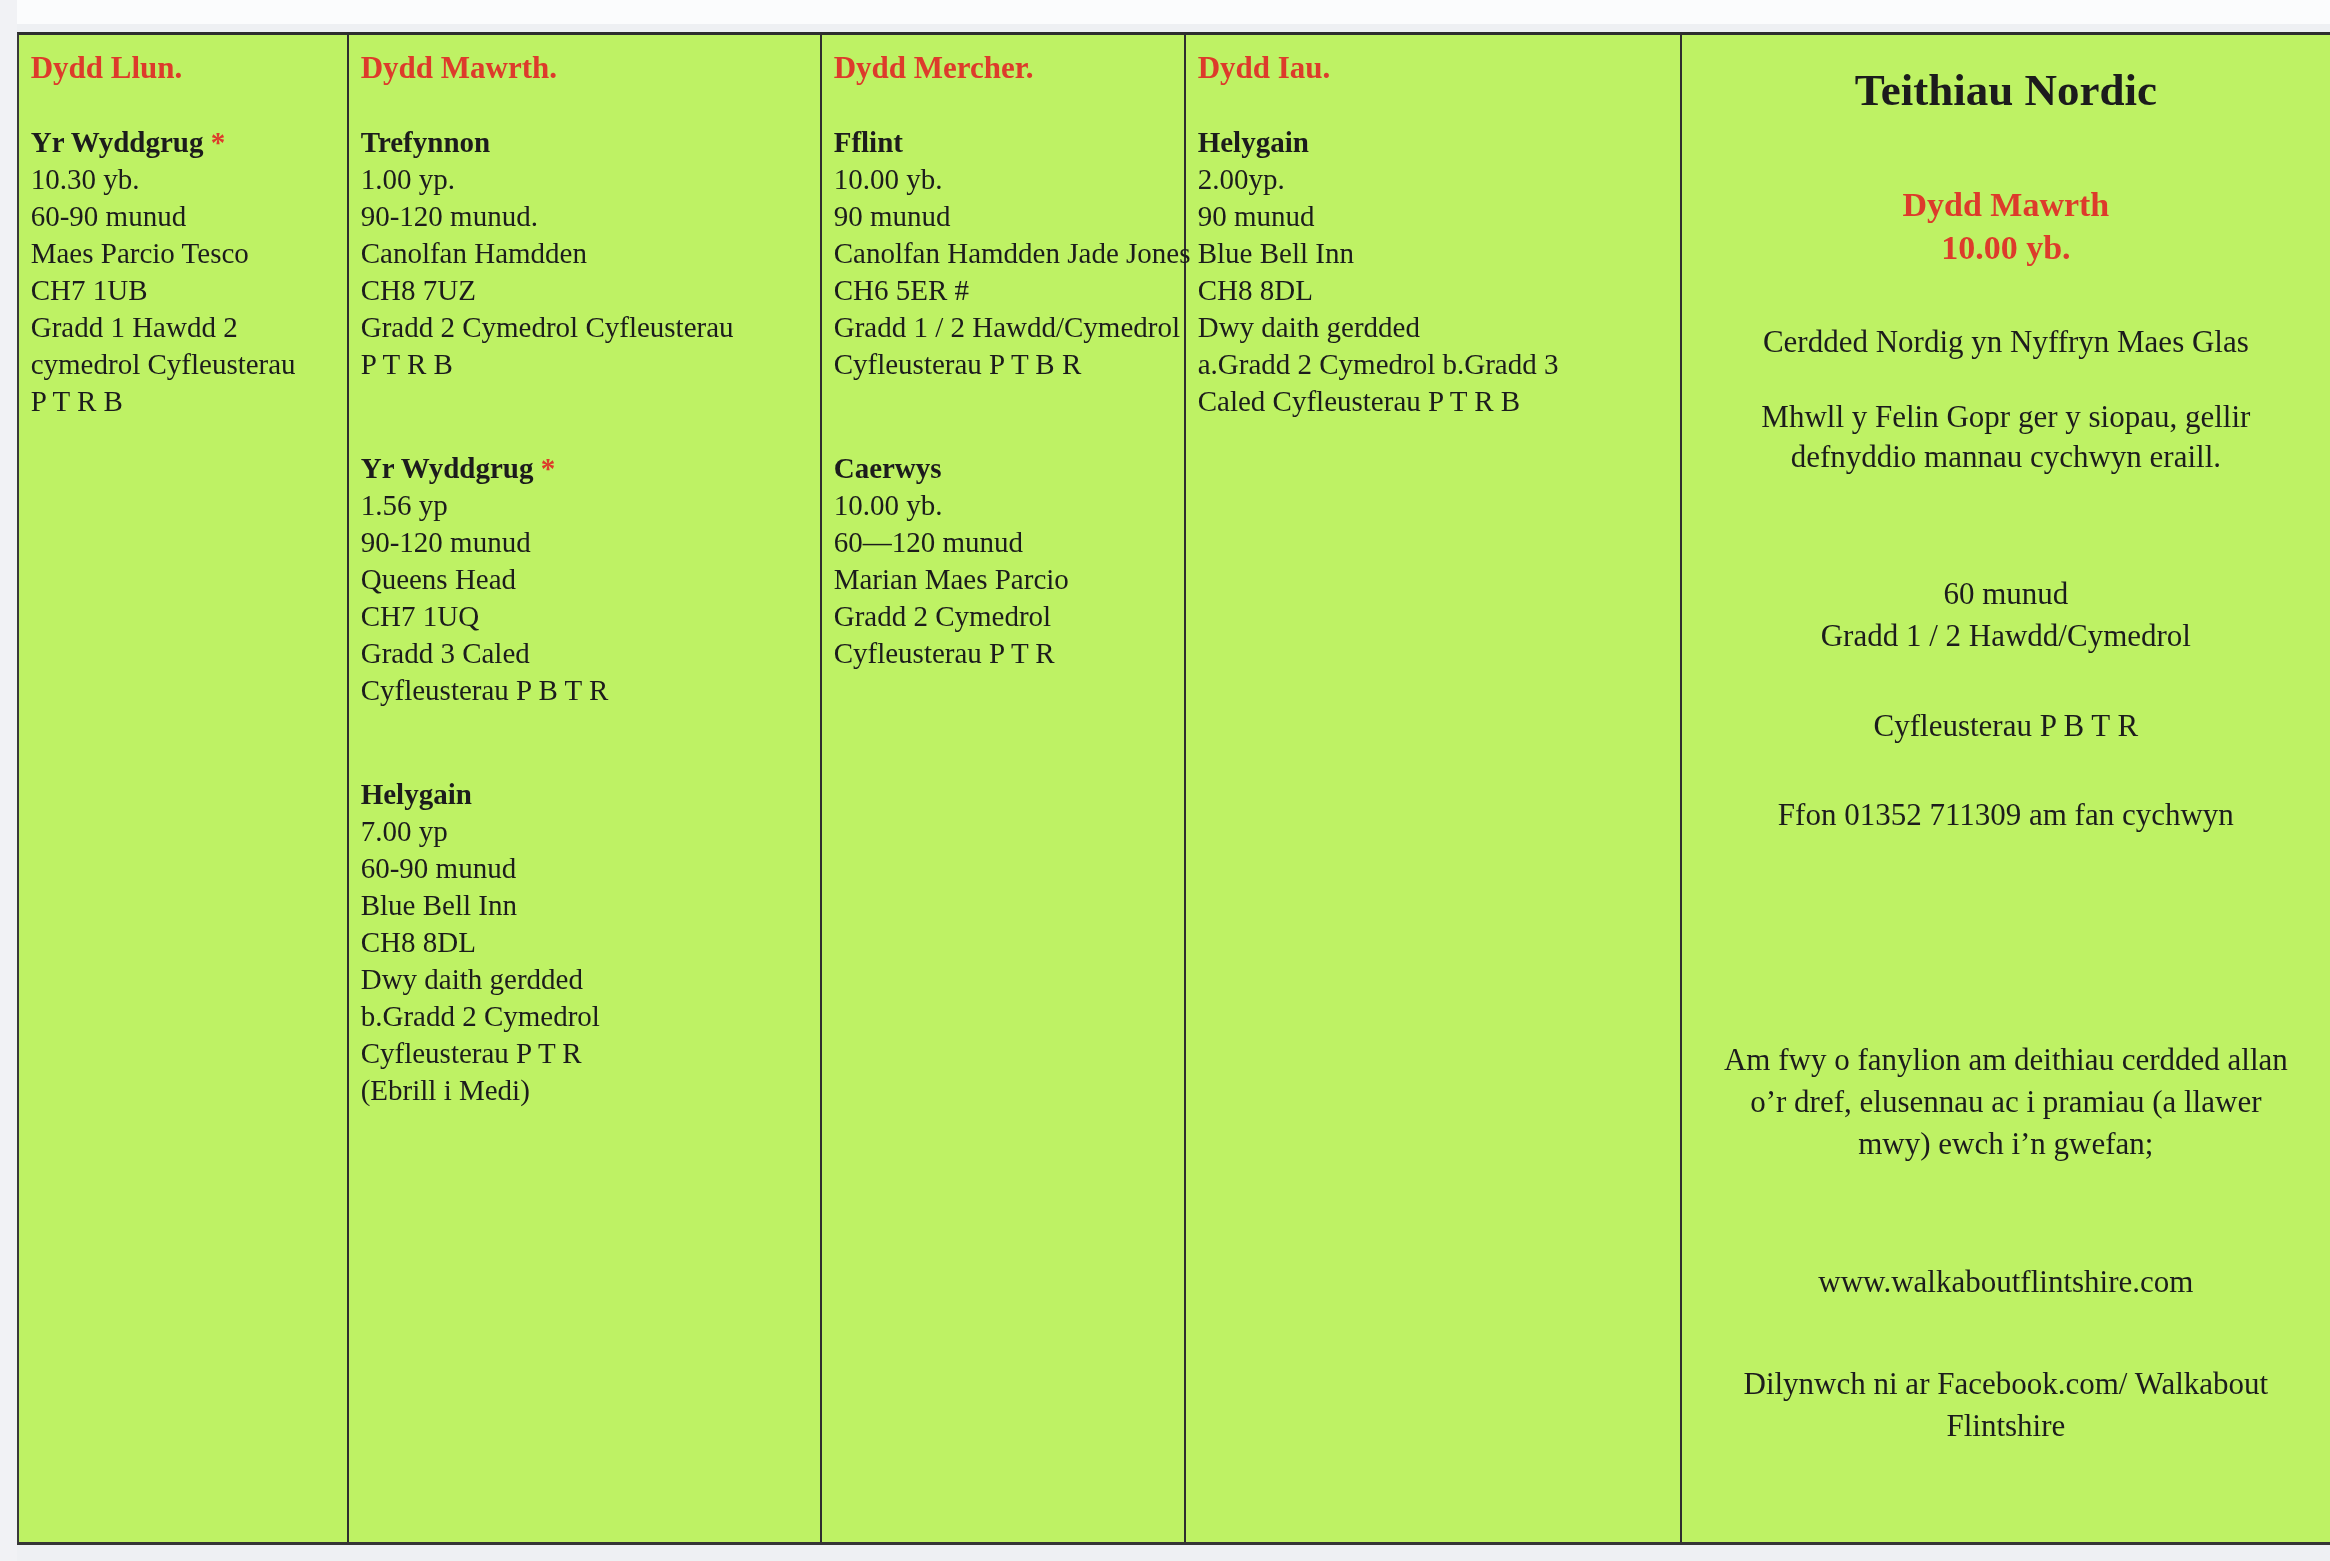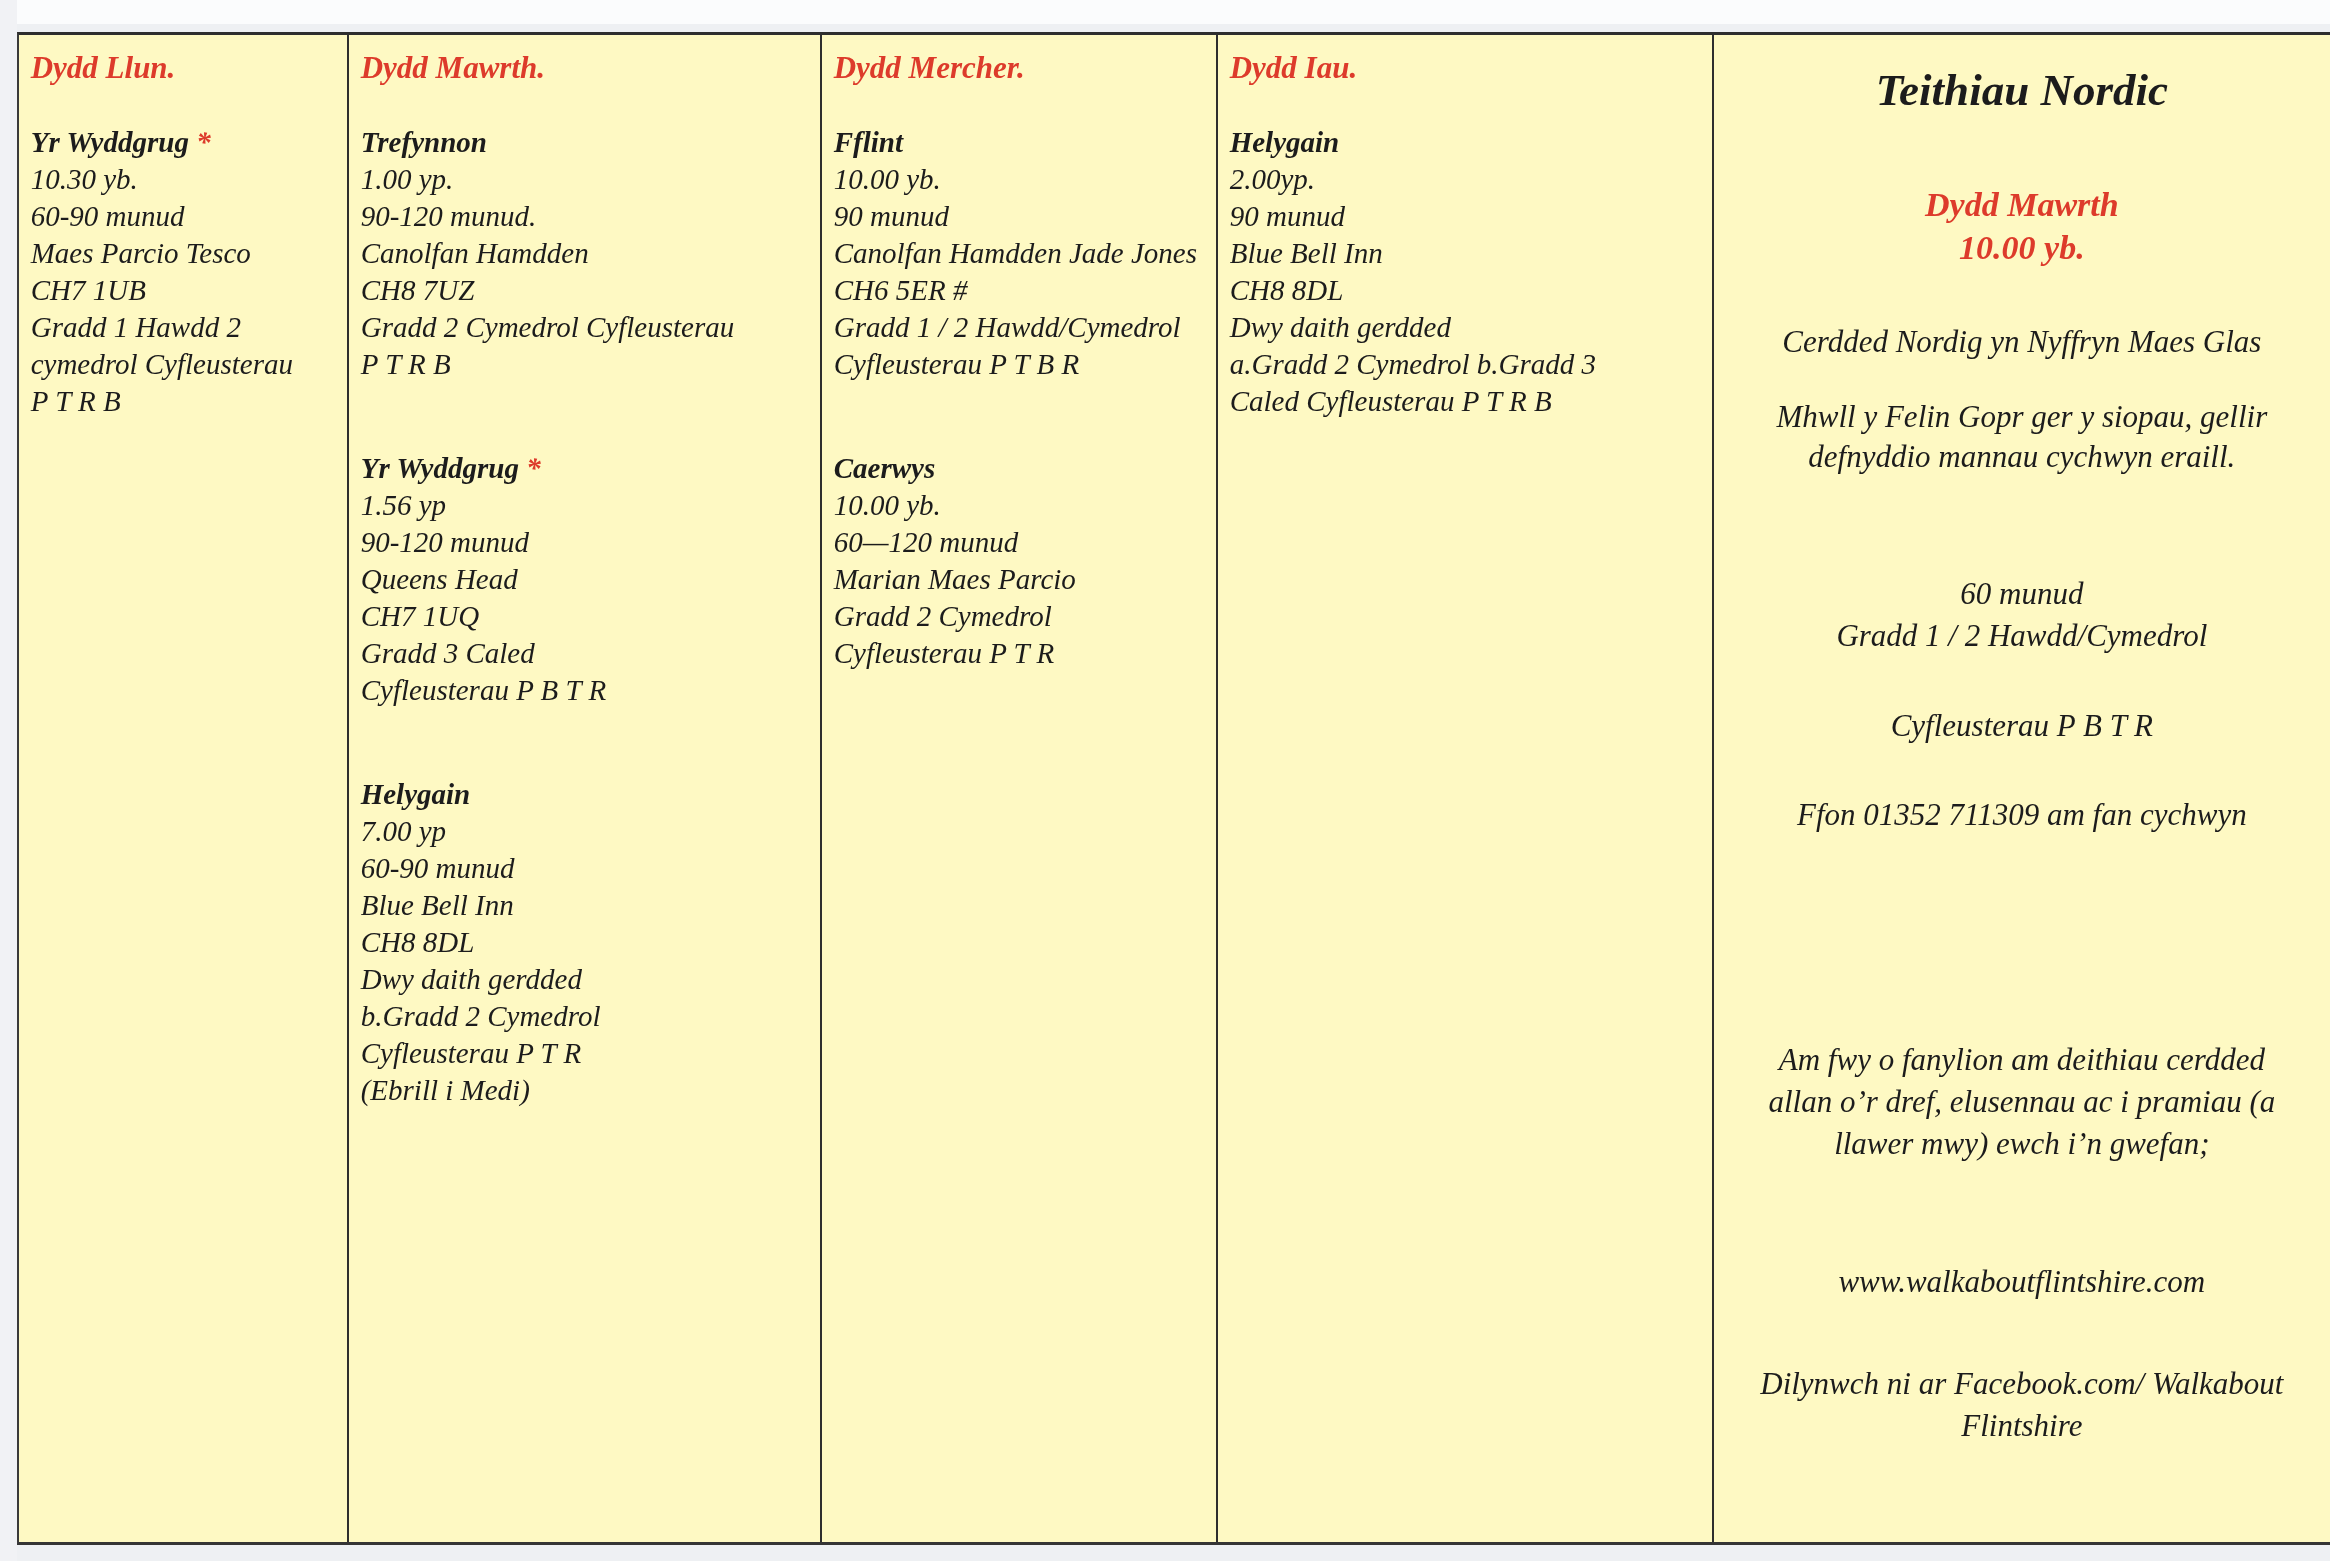--- a/index.html
+++ b/index.html
@@ -15,36 +15,35 @@
     position: absolute; top: 0; left: 0; right: 0; height: 24px;
     background: #fbfcfd;
   }
   .left-strip {
     position: absolute; top: 0; left: 0; width: 16.7px; bottom: 0;
     background: #f1f2f5;
   }
   .schedule-table {
     position: absolute;
     left: 16.7px; top: 32px; right: 0; bottom: 16.7px;
-    background: #fef9c3;
+    background: #bef264;
     border-top: 3px solid #2e2e2e;
     border-bottom: 3px solid #353535;
     border-left: 2.3px solid #3a3a3a;
     display: flex;
     box-sizing: border-box;
-    font-style: italic;
   }
   .col {
     box-sizing: border-box;
     padding: 10.7px 12px;
     border-right: 2.3px solid #2e2e2e;
   }
   .c0 { width: 330px; }
   .c1 { width: 473px; }
-  .c2 { width: 396px; }
+  .c2 { width: 364px; }
   .c3 { width: 496px; }
   .c4 { flex: 1; border-right: none; }
 
   .day-header {
     color: #dd3b2b;
     font-weight: bold;
     font-size: 31px;
     line-height: 38px;
     margin: 3px 0 37px 0;
   }

